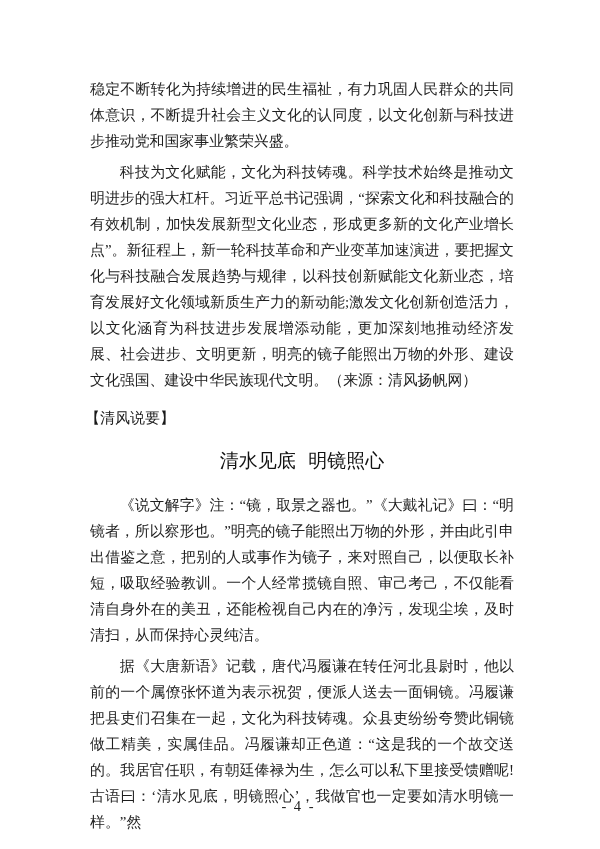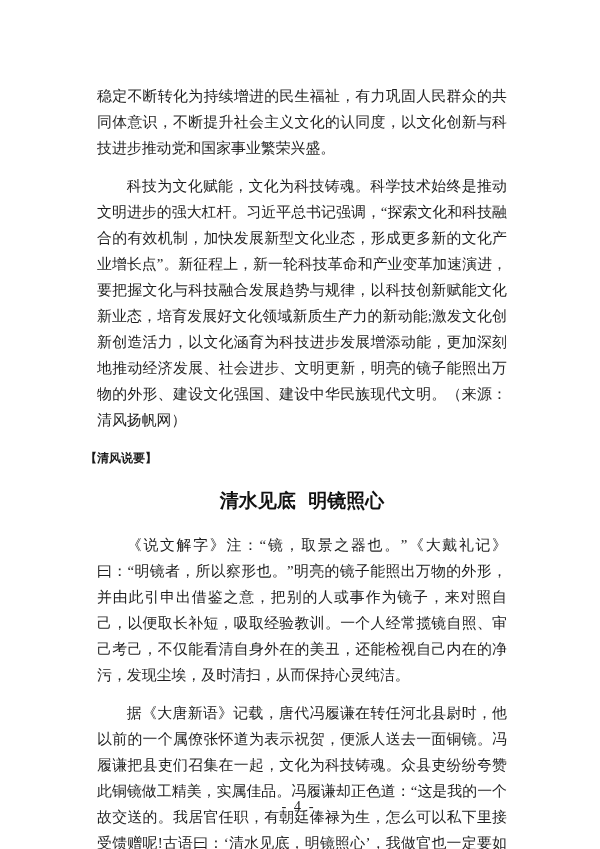--- a/index.html
+++ b/index.html
@@ -12,41 +12,41 @@
     width: 600px;
     height: 849px;
     background: #ffffff;
     box-sizing: border-box;
     padding: 71px 81px 0 85px;
     font-family: "Liberation Serif", "DejaVu Serif", serif;
     color: #1e1e1e;
     overflow: hidden;
   }
   .para {
-    margin: 12px;
+    margin: 5px;
     font-size: 14.9px;
     line-height: 26px;
     text-align: justify;
     text-justify: inter-ideograph;
   }
   .para.indent {
     text-indent: 2em;
   }
   .section-heading {
     margin: 12px 0 0 0;
-    font-size: 12px;
+    font-size: 15px;
     line-height: 26px;
-    font-weight: bold;
+    font-weight: normal;
     color: #1a1a1a;
   }
   .article-title {
     margin: 15px 0 16px 0;
     font-size: 19px;
     line-height: 30px;
-    font-weight: bold;
+    font-weight: normal;
     text-align: center;
     word-spacing: 0.4em;
     color: #111111;
   }
   .page-number {
     position: absolute;
     left: 0;
     right: 3px;
     bottom: 34px;
     text-align: center;

